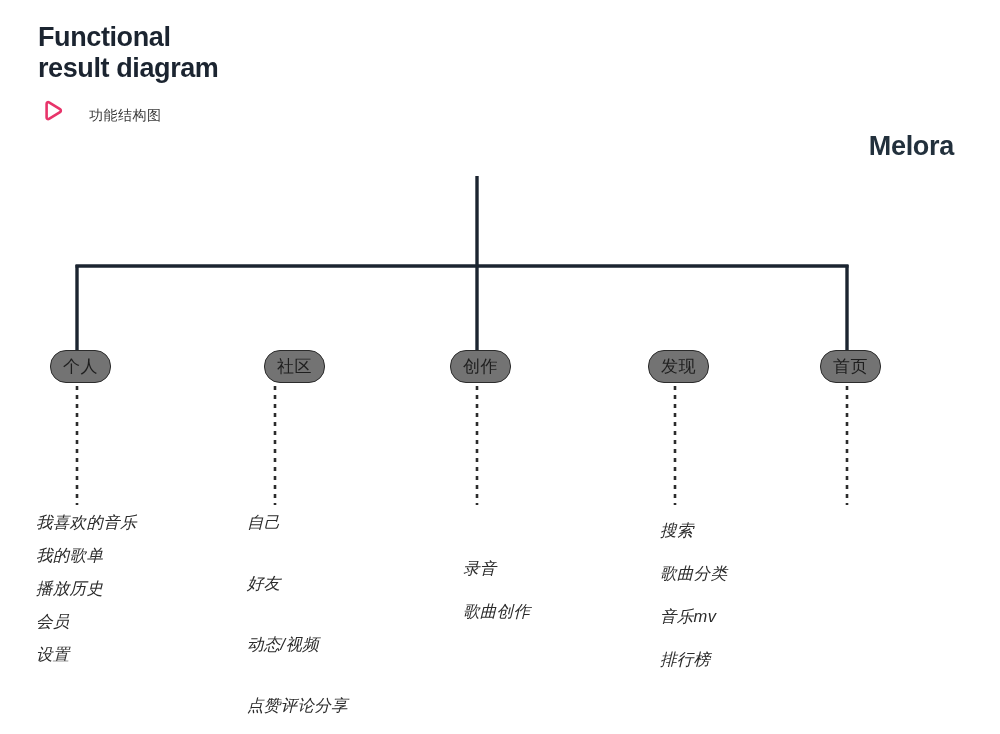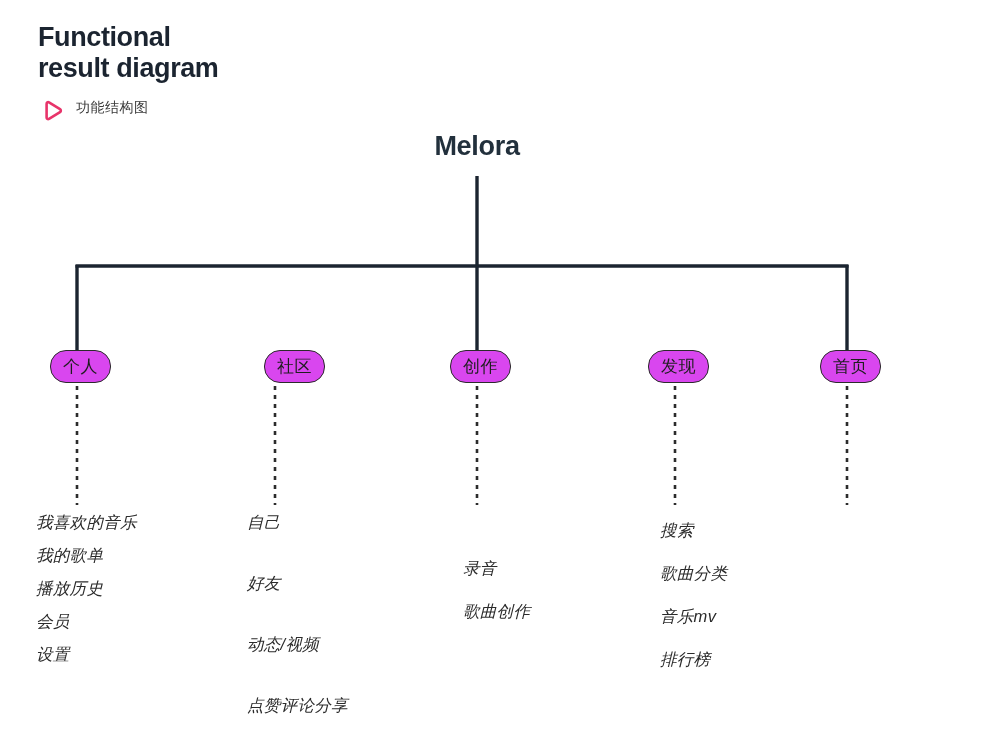--- a/index.html
+++ b/index.html
@@ -34,42 +34,42 @@
     line-height: 1.16;
     letter-spacing: -0.4px;
     color: #1b2430;
     white-space: pre-line;
   }
   .subtitle-row {
     position: absolute;
     left: 42px;
     top: 100px;
     display: flex;
-    align-items: flex-start;
-    gap: 12px;
+    align-items: flex-end;
+    gap: 25px;
   }
   .play-icon {
     width: 22px;
     height: 22px;
     display: block;
   }
   .subtitle-text {
     font-size: 14px;
     color: #3a3a3a;
     line-height: 1;
     letter-spacing: 0.5px;
   }
 
   
   .root-title {
     position: absolute;
     left: 0;
     top: 131px;
     width: 954px;
-    text-align: center;
+    text-align: right;
     font-size: 27px;
     font-weight: bold;
     letter-spacing: -0.3px;
     color: #22303c;
   }
 
   
   #wires {
     position: absolute;
     left: 0;
@@ -83,21 +83,21 @@
   .node {
     position: absolute;
     box-sizing: border-box;
     height: 33px;
     border: 1.4px solid #2b2b2b;
     border-radius: 16px;
     display: flex;
     align-items: center;
     justify-content: center;
     padding: 0 12px;
-    background: #d946ef;
+    background: #737373;
     font-size: 17px;
     letter-spacing: 0.5px;
     color: #1e1e1e;
     white-space: nowrap;
   }
 
   
   .leaf-col {
     position: absolute;
     display: flex;

